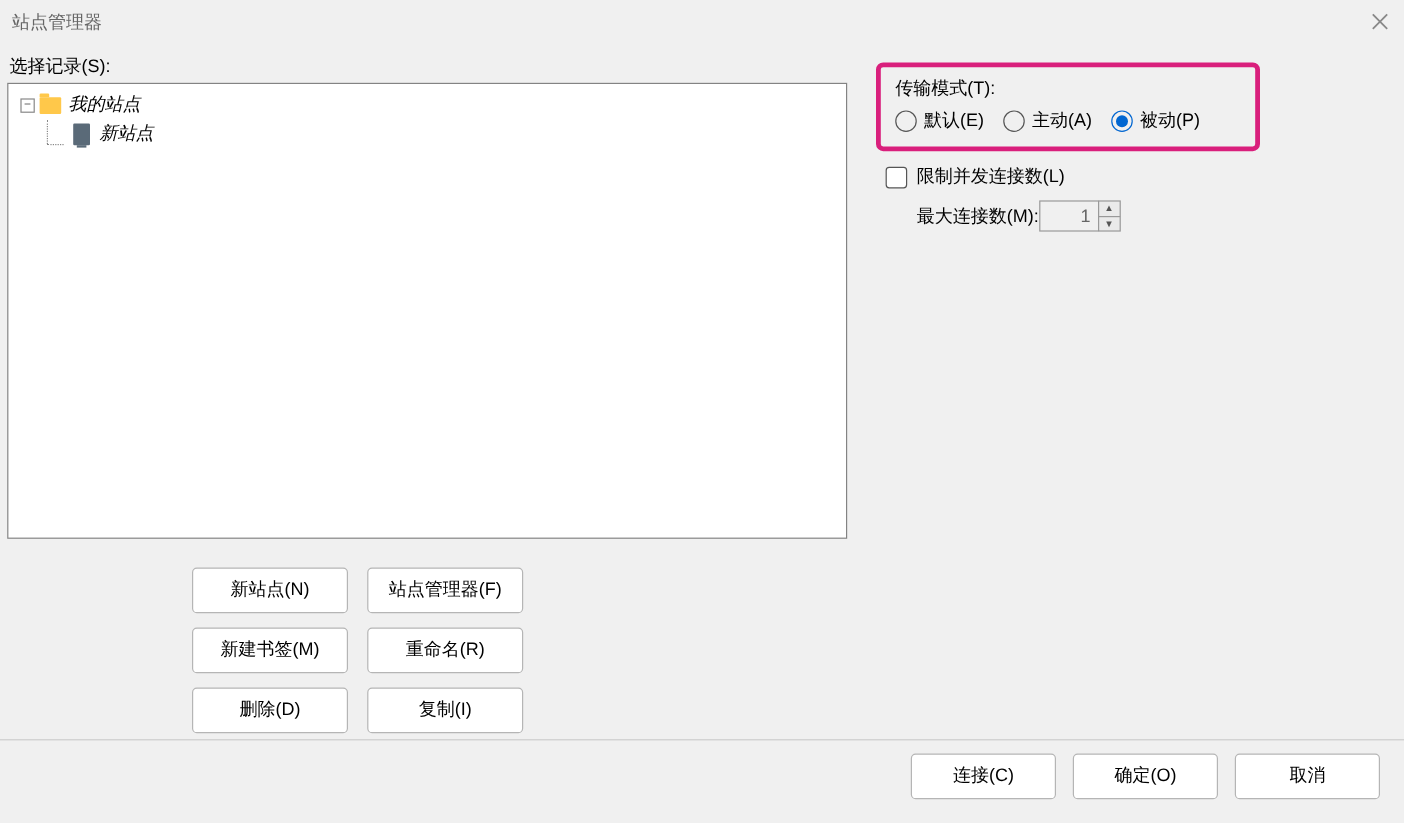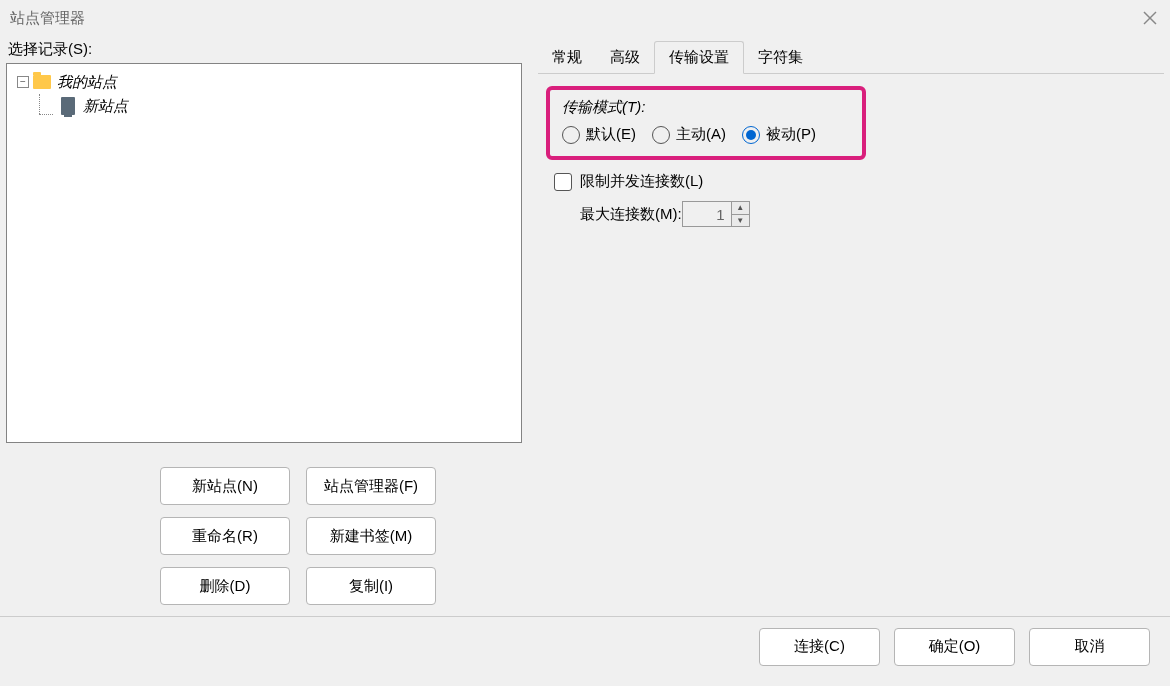--- a/index.html
+++ b/index.html
@@ -32,23 +32,24 @@
       display: flex;
       align-items: center;
       justify-content: center;
     }
     .content {
       display: flex;
       padding: 4px 6px 0 6px;
       height: 580px;
     }
     .left-panel {
-      width: 516px;
+      width: 700px;
       display: flex;
       flex-direction: column;
+      justify-content: center;
     }
     .select-label {
       font-size: 15px;
       margin-bottom: 4px;
       padding-left: 2px;
     }
     .tree-box {
       background: #fff;
       border: 1px solid #838383;
       height: 380px;
@@ -188,21 +189,20 @@
     }
     .highlight-box {
       border: 4px solid #d91f7c;
       border-radius: 6px;
       padding: 8px 12px 12px 12px;
       width: 320px;
     }
     .mode-label {
       font-size: 15px;
       margin-bottom: 8px;
-      font-style: italic;
     }
     .radio-row {
       display: flex;
       gap: 16px;
       align-items: center;
     }
     .radio-item {
       display: flex;
       align-items: center;
       gap: 6px;
@@ -319,34 +319,28 @@
       </div>
       <div class="tree-row child">
         <span class="tree-indent-lines"></span>
         <span class="server-icon"></span>
         <span class="tree-text">新站点</span>
       </div>
     </div>
     <div class="btn-grid">
       <button class="btn">新站点(N)</button>
       <button class="btn">站点管理器(F)</button>
+      <button class="btn">新建书签(M)</button>
       <button class="btn">重命名(R)</button>
-      <button class="btn">新建书签(M)</button>
       <button class="btn">删除(D)</button>
       <button class="btn">复制(I)</button>
     </div>
   </div>
 
   <div class="right-panel">
-    <div class="tabs">
-      <div class="tab">常规</div>
-      <div class="tab">高级</div>
-      <div class="tab active">传输设置</div>
-      <div class="tab">字符集</div>
-    </div>
     <div class="tab-content">
       <div class="highlight-box">
         <div class="mode-label">传输模式(T):</div>
         <div class="radio-row">
           <div class="radio-item">
             <span class="radio-circle"></span>
             <span>默认(E)</span>
           </div>
           <div class="radio-item">
             <span class="radio-circle"></span>

